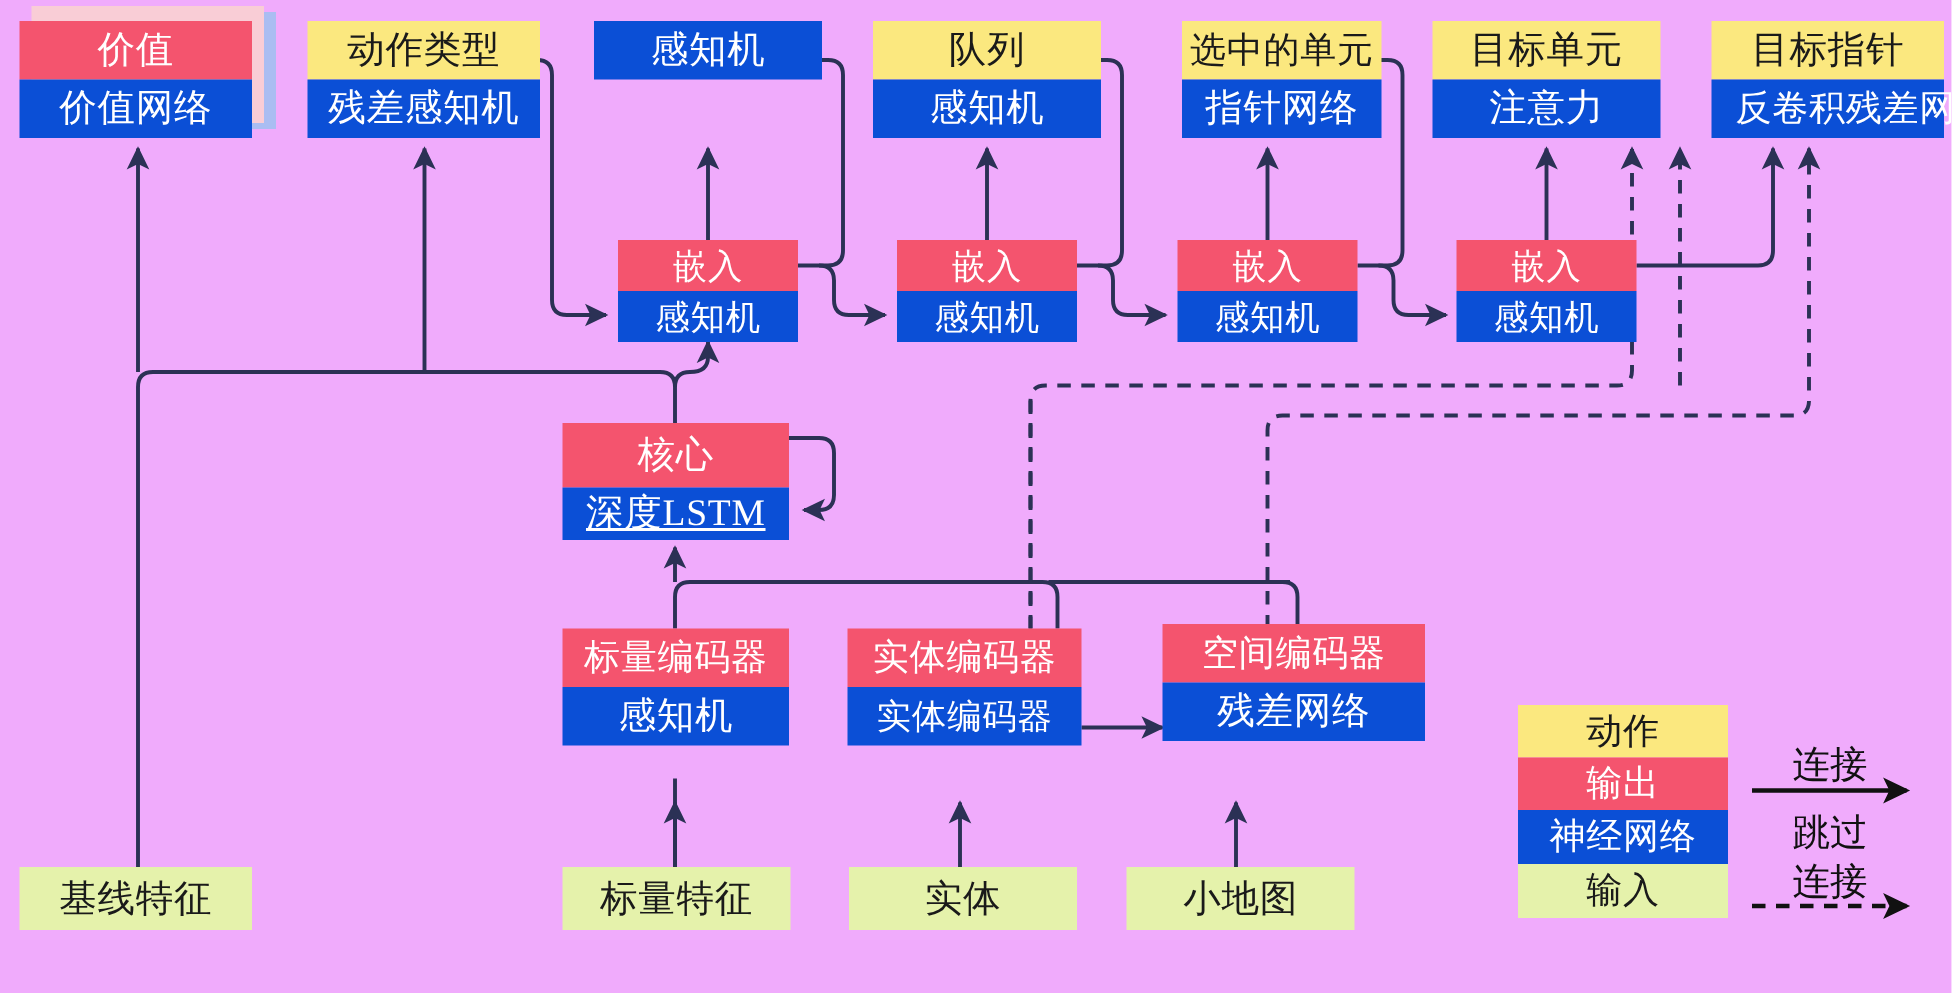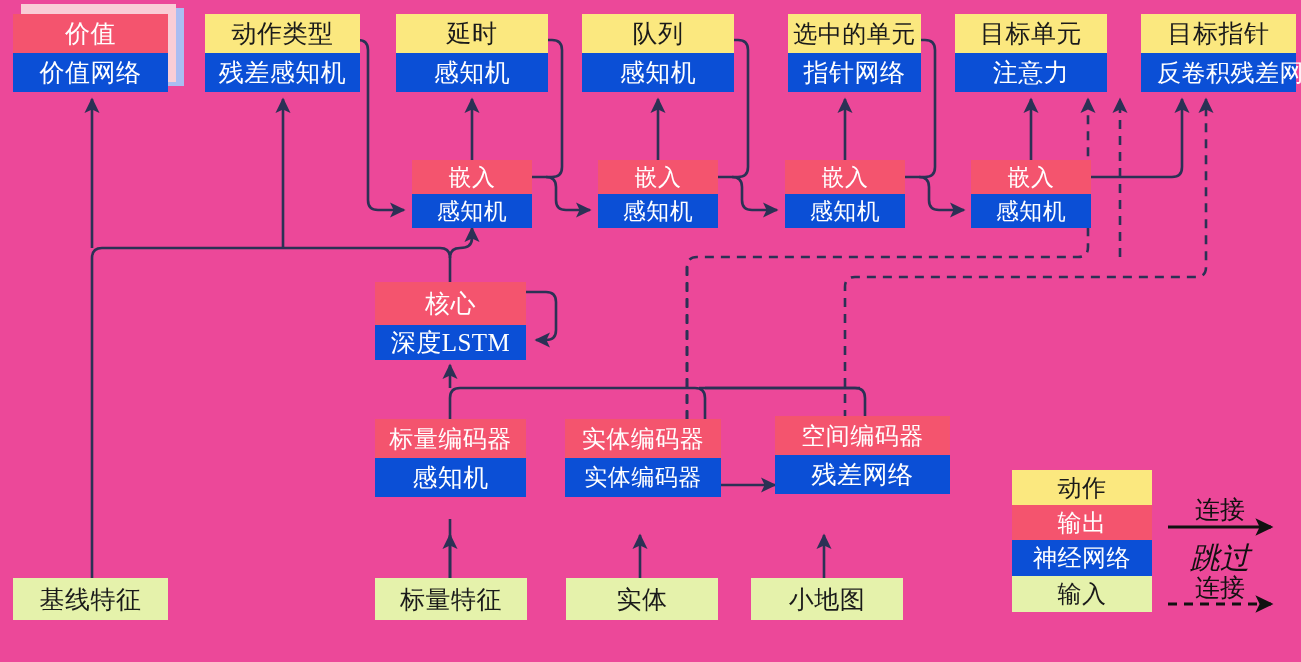--- a/index.html
+++ b/index.html
@@ -7,21 +7,21 @@
     padding: 0;
     background: #ffffff;
   }
   body {
     font-family: "Liberation Serif", "DejaVu Serif", serif;
   }
   #stage {
     position: relative;
     width: 1301px;
     height: 662px;
-    background: #ec4899;
+    background: #f0abfc;
     overflow: hidden;
   }
   #wires {
     position: absolute;
     left: 0; top: 0;
     width: 1301px;
     height: 662px;
     pointer-events: none;
   }
   .node {
@@ -169,21 +169,20 @@
     <div class="cell c-output" style="height:39px; font-size:25px;">价值</div>
     <div class="cell c-net" style="height:39px; font-size:25px;">价值网络</div>
   </div>
 
   <div class="node" style="left:205px; top:14px; width:155px; height:78px;">
     <div class="cell c-action" style="height:39px; font-size:25px;">动作类型</div>
     <div class="cell c-net" style="height:39px; font-size:25px;">残差感知机</div>
   </div>
 
   <div class="node" style="left:396px; top:14px; width:152px; height:78px;">
-    <div class="cell c-action" style="height:39px; font-size:25px;">延时</div>
     <div class="cell c-net" style="height:39px; font-size:25px;">感知机</div>
   </div>
 
   <div class="node" style="left:582px; top:14px; width:152px; height:94px;">
     <div class="cell c-action" style="height:39px; font-size:25px;">队列</div>
     <div class="cell c-net" style="height:39px; font-size:25px;">感知机</div>
   </div>
 
   <div class="node" style="left:768px; top:14px; width:153px; height:78px;padding-left:20px;">
     <div class="cell c-action" style="height:39px; font-size:24px;">选中的单元</div>
@@ -212,21 +211,21 @@
     <div class="cell c-output" style="height:34px; font-size:23px;">嵌入</div>
     <div class="cell c-net" style="height:34px; font-size:23px;">感知机</div>
   </div>
   <div class="node" style="left:971px; top:160px; width:120px; height:68px;">
     <div class="cell c-output" style="height:34px; font-size:23px;">嵌入</div>
     <div class="cell c-net" style="height:34px; font-size:23px;">感知机</div>
   </div>
 
   <div class="node" style="left:375px; top:282px; width:151px; height:78px;">
     <div class="cell c-output" style="height:47px; font-size:25px;">核心</div>
-    <div class="cell c-net" style="height:39px; font-size:25px;">深度LSTM</div>
+    <div class="cell c-net" style="height:39px; font-size:25px;text-decoration:underline;">深度LSTM</div>
   </div>
 
   <div class="node" style="left:375px; top:419px; width:151px; height:78px;">
     <div class="cell c-output" style="height:39px; font-size:24px;">标量编码器</div>
     <div class="cell c-net" style="height:39px; font-size:25px;">感知机</div>
   </div>
   <div class="node" style="left:565px; top:419px; width:156px; height:78px;">
     <div class="cell c-output" style="height:39px; font-size:24px;">实体编码器</div>
     <div class="cell c-net" style="height:39px; font-size:23px;">实体编码器</div>
   </div>
@@ -249,16 +248,16 @@
   </div>
 
   <div id="legend" style="left:1012px; top:470px; width:140px; height:142px;">
     <div class="cell c-action" style="height:35px; font-size:24px;">动作</div>
     <div class="cell c-output" style="height:35px; font-size:24px;">输出</div>
     <div class="cell c-net" style="height:36px; font-size:24px;">神经网络</div>
     <div class="cell c-input" style="height:36px; font-size:24px;">输入</div>
   </div>
 
   <div class="legend-label" style="left:1168px; top:493px; width:104px; font-size:25px;">连接</div>
-  <div class="legend-label" style="left:1168px; top:538px; width:104px; font-size:30px;font-style:italic;">跳过</div>
+  <div class="legend-label" style="left:1168px; top:538px; width:104px; font-size:25px;">跳过</div>
   <div class="legend-label" style="left:1168px; top:571px; width:104px; font-size:25px;">连接</div>
 
 </div>
 
 </body></html>

